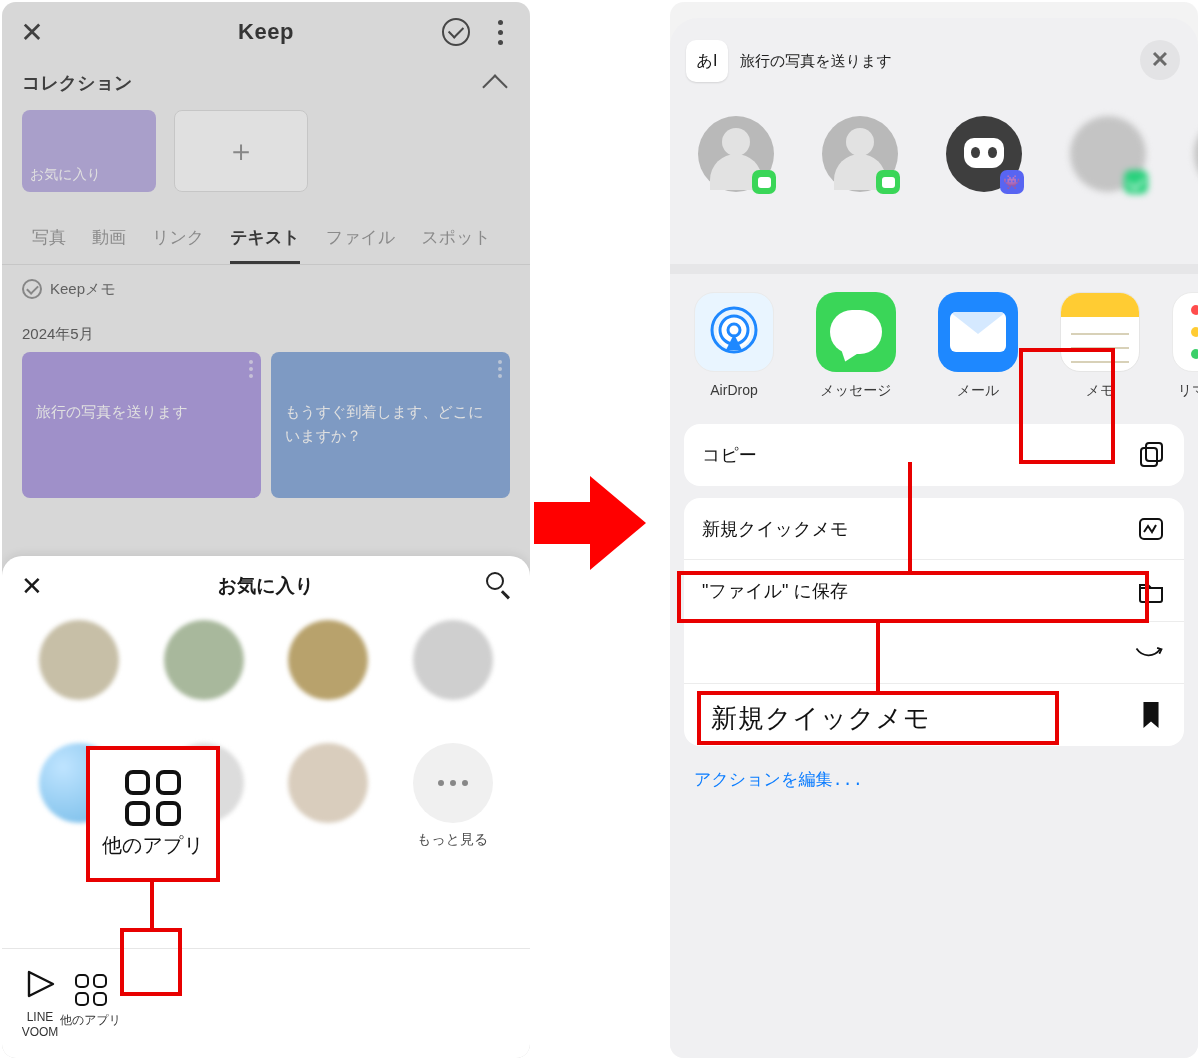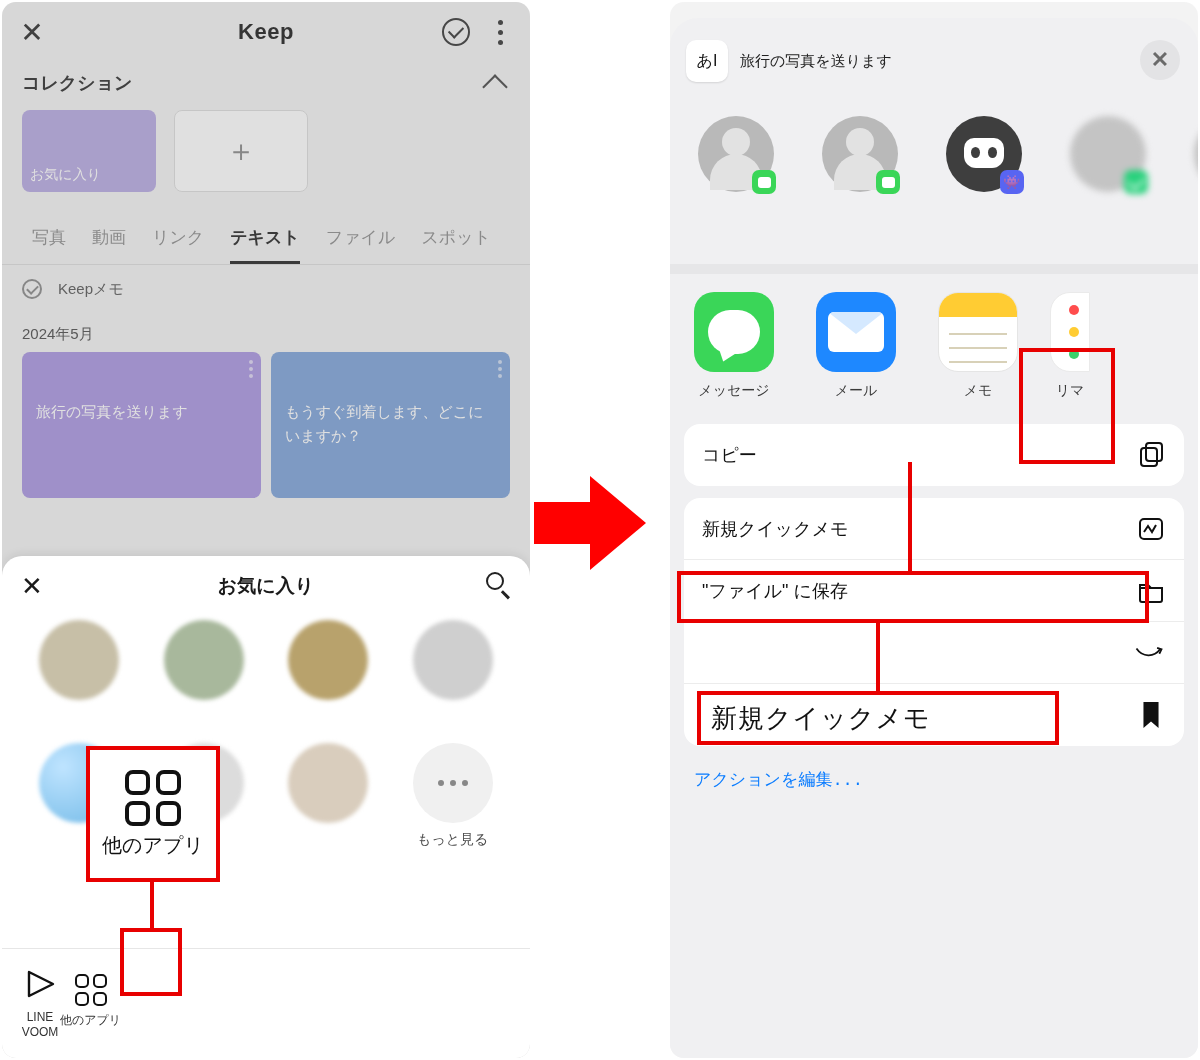--- a/index.html
+++ b/index.html
@@ -38,21 +38,21 @@
   .coll-tile { width:134px; height:82px; border-radius:8px; display:flex; align-items:flex-end; padding:8px; font-size:14px; color:#fff; }
   .coll-fav { background:#B6A8E2; }
   .coll-add { background:#fff; border:1px solid #ddd; display:flex; align-items:center; justify-content:center; color:#888; font-size:30px; }
 
   
   .pl-tabs { display:flex; gap:26px; padding: 34px 30px 0; font-size:17px; color:#8c8c8c; border-bottom:1px solid #ddd; }
   .pl-tab { padding-bottom:12px; }
   .pl-tab.active { color:#222; font-weight:600; border-bottom:3px solid #222; }
 
   
-  .pl-memo-row { padding: 14px 20px 4px; display:flex; align-items:center; gap:16px; color:#555; font-size:15px; }
+  .pl-memo-row { padding: 14px 20px 4px; display:flex; align-items:center; gap:8px; color:#555; font-size:15px; }
   .memo-check { width:20px; height:20px; border:2px solid #888; border-radius:50%; display:flex; align-items:center; justify-content:center; }
   .memo-check::after { content:""; width:9px; height:5px; border-left:2px solid #888; border-bottom:2px solid #888; transform: rotate(-45deg); margin-top:-2px; }
 
   .pl-date { padding: 22px 20px 8px; font-size:15px; color:#4a4a4a; }
 
   .pl-cards { padding: 0 20px; display:flex; gap:10px; }
   .pl-card { flex:1; height:146px; border-radius:8px; padding:14px; color:#fff; font-size:15px; position:relative; }
   .pl-card .dots { position:absolute; right:8px; top:8px; display:flex; flex-direction:column; gap:3px; }
   .pl-card .dots span { width:4px; height:4px; border-radius:50%; background:rgba(255,255,255,.6); }
   .card-1 { background:#A894E0; }
@@ -377,20 +377,31 @@
         <div class="prc">
           <div class="av blur"></div>
 
         </div>
       </div>
 
       <div class="pr-divider"></div>
 
       <div class="pr-apps">
         <div class="app">
+          <div class="tile airdrop">
+            <svg viewBox="0 0 64 64" fill="none" stroke="#1E88FF" stroke-width="3">
+              <circle cx="32" cy="30" r="6"></circle>
+                <circle cx="32" cy="30" r="14"></circle>
+                <circle cx="32" cy="30" r="22"></circle>
+              <path d="M24 50 L32 34 L40 50 Z" fill="#1E88FF" stroke="none"></path>
+            </svg>
+          </div>
+          <div class="lb">AirDrop</div>
+        </div>
+        <div class="app">
           <div class="tile messages">
               <div class="bub"></div>
             </div>
           <div class="lb">メッセージ</div>
         </div>
         <div class="app">
           <div class="tile mail">
               <div class="env"></div>
             </div>
           <div class="lb">メール</div>

